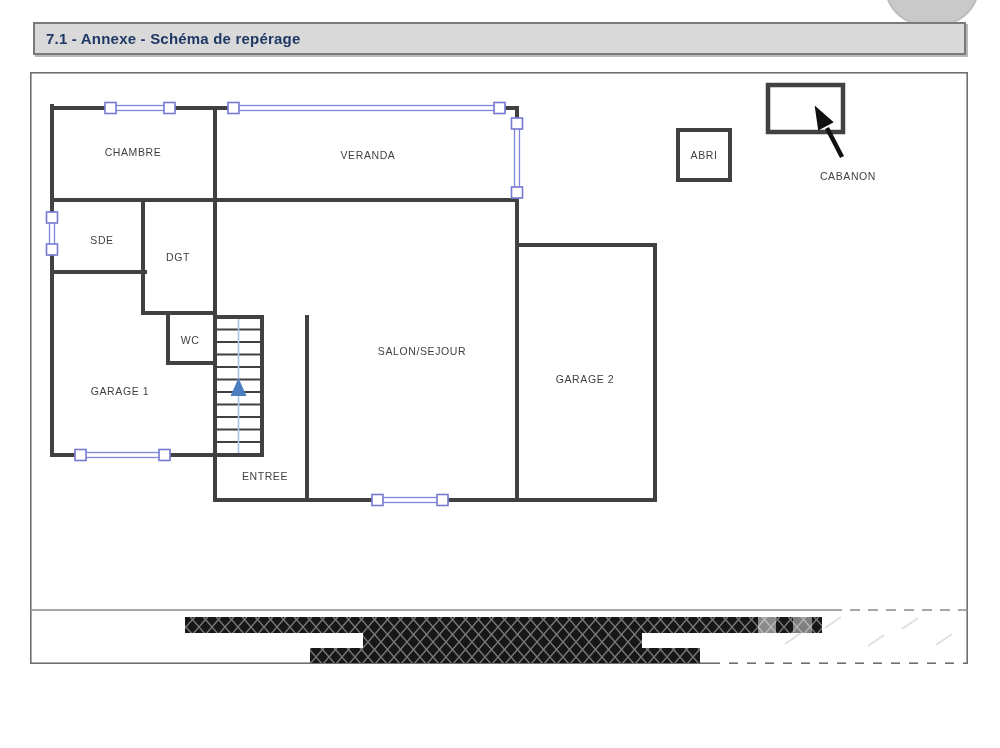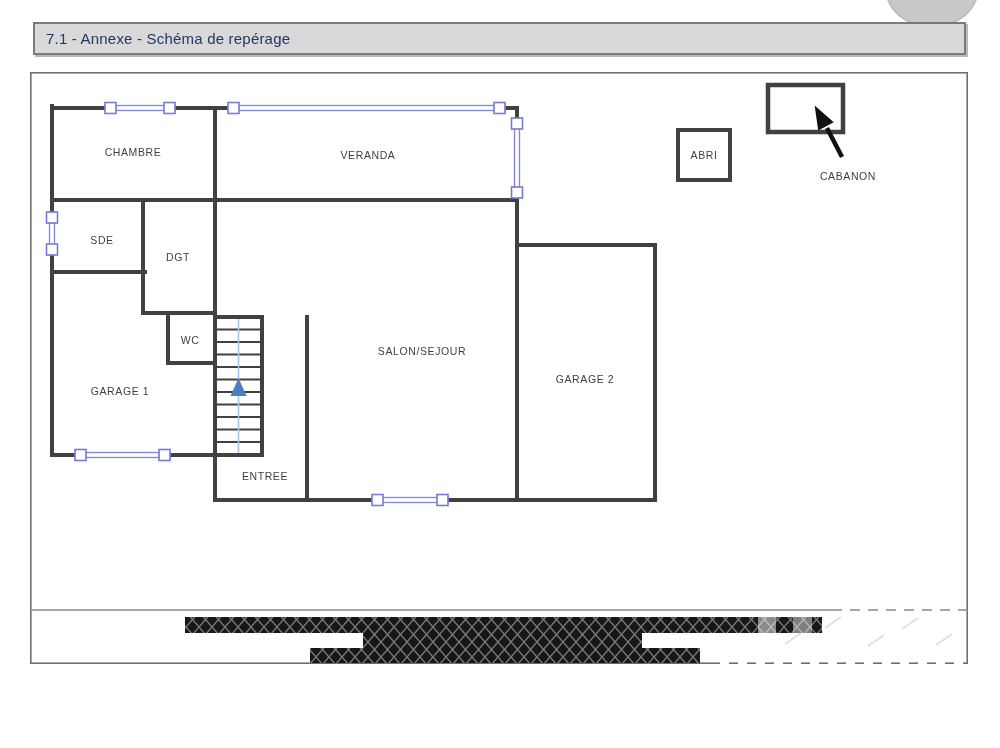--- a/index.html
+++ b/index.html
@@ -12,21 +12,21 @@
     background:#c9c9c9;border:2px solid #bdbdbd;border-radius:50%;
     z-index:0;
   }
   .title-bar{
     position:absolute;left:33px;top:22px;width:929px;height:29px;
     background:#d9d9d9;border:2px solid #7a7a7a;
     box-shadow:2px 2px 0 rgba(125,125,125,.55);
     display:flex;align-items:center;z-index:1;
   }
   .title-bar span{
-    padding-left:11px;font-size:15px;font-weight:normal;color:#203864;
+    padding-left:11px;font-size:15px;font-weight:bold;color:#203864;
     letter-spacing:.2px;white-space:nowrap;
   }
   .plan-wrap{position:absolute;left:30px;top:72px;width:922px;height:592px;z-index:1;}
   svg text{
     font-family:"Liberation Sans",sans-serif;font-size:10.5px;fill:#3f3f3f;
     letter-spacing:.6px;
   }
 </style>
 </head>
 <body>

